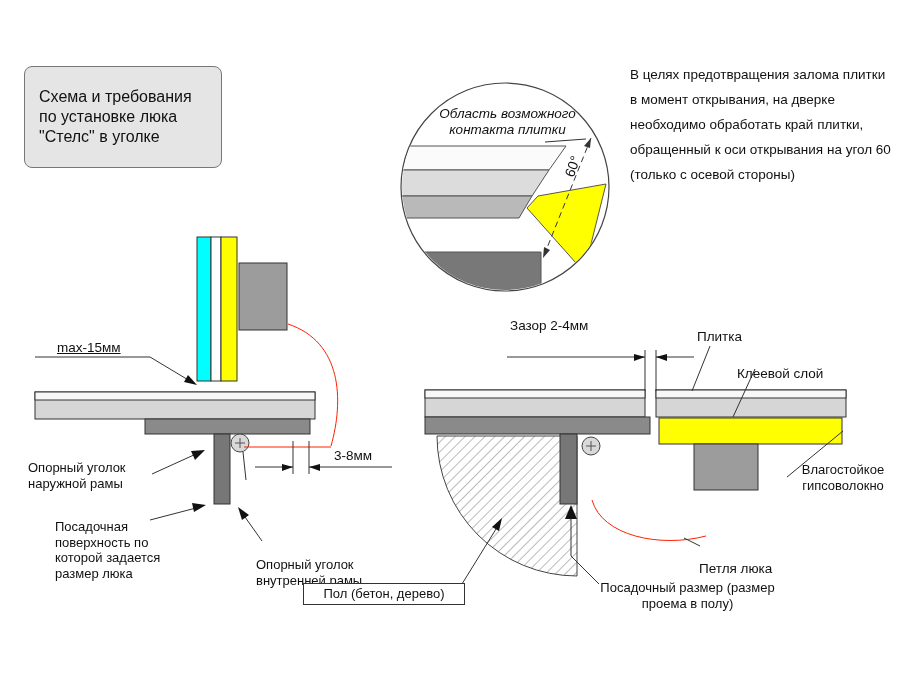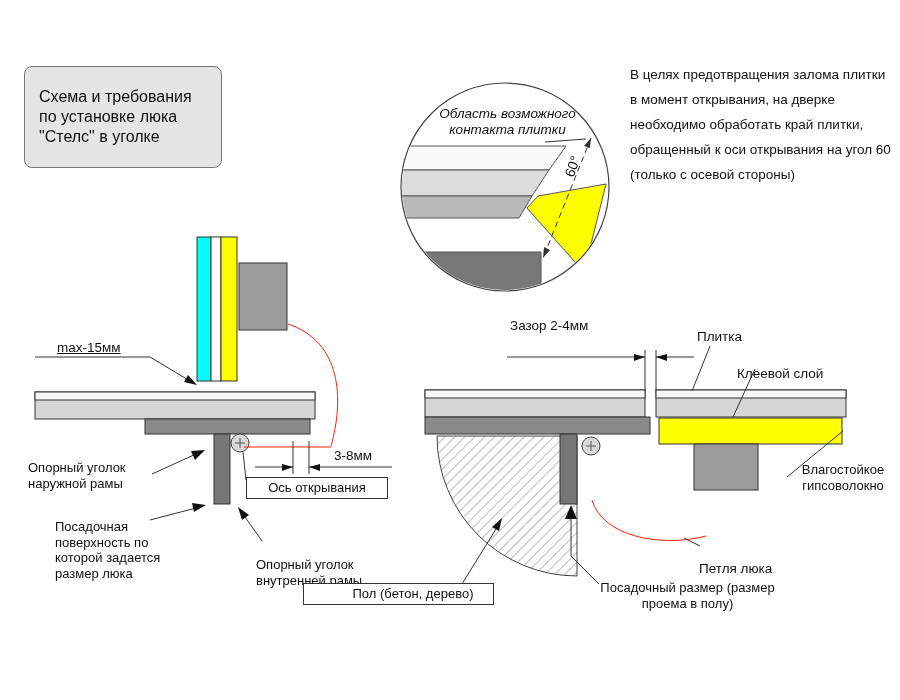--- a/index.html
+++ b/index.html
@@ -135,35 +135,34 @@
   <div class="title-box">Схема и требования по установке люка "Стелс" в уголке</div>
 
   <div class="detail-label">Область возможного контакта плитки</div>
 
   <div class="note">В целях предотвращения залома плитки в момент открывания, на дверке необходимо обработать край плитки, обращенный к оси открывания на угол 60 (только с осевой стороны)</div>
 
   <div class="label big" style="left:57px;top:340px;text-decoration:underline;">max-15мм</div>
 
   <div class="label big" style="left:334px;top:448px;">3-8мм</div>
 
-  <div class="boxed" style="left:246px;top:477px;width:140px;">Ось открывания</div>
 
   <div class="label" style="left:55px;top:519px;width:135px;">Посадочная поверхность по которой задается размер люка</div>
 
   <div class="label" style="left:28px;top:460px;width:130px;">Опорный уголок наружной рамы</div>
 
   <div class="label" style="left:256px;top:541px;width:145px;margin-top:16px;">Опорный уголок внутренней рамы</div>
 
   <div class="label big" style="left:510px;top:318px;">Зазор 2-4мм</div>
 
   <div class="label big" style="left:697px;top:329px;">Плитка</div>
 
   <div class="label big" style="left:737px;top:352px;margin-top:14px;">Клеевой слой</div>
 
   <div class="label" style="left:789px;top:462px;width:108px;text-align:center;">Влагостойкое гипсоволокно</div>
 
   <div class="label big" style="left:699px;top:537px;margin-top:24px;">Петля люка</div>
 
-  <div class="boxed" style="left:303px;top:583px;width:160px;padding-left:29px;">Пол (бетон, дерево)</div>
+  <div class="boxed" style="left:303px;top:583px;width:160px;">Пол (бетон, дерево)</div>
 
   <div class="label" style="left:600px;top:580px;width:175px;line-height:16px;text-align:center;">Посадочный размер (размер проема в полу)</div>
 
 </div>
 
 </body></html>

